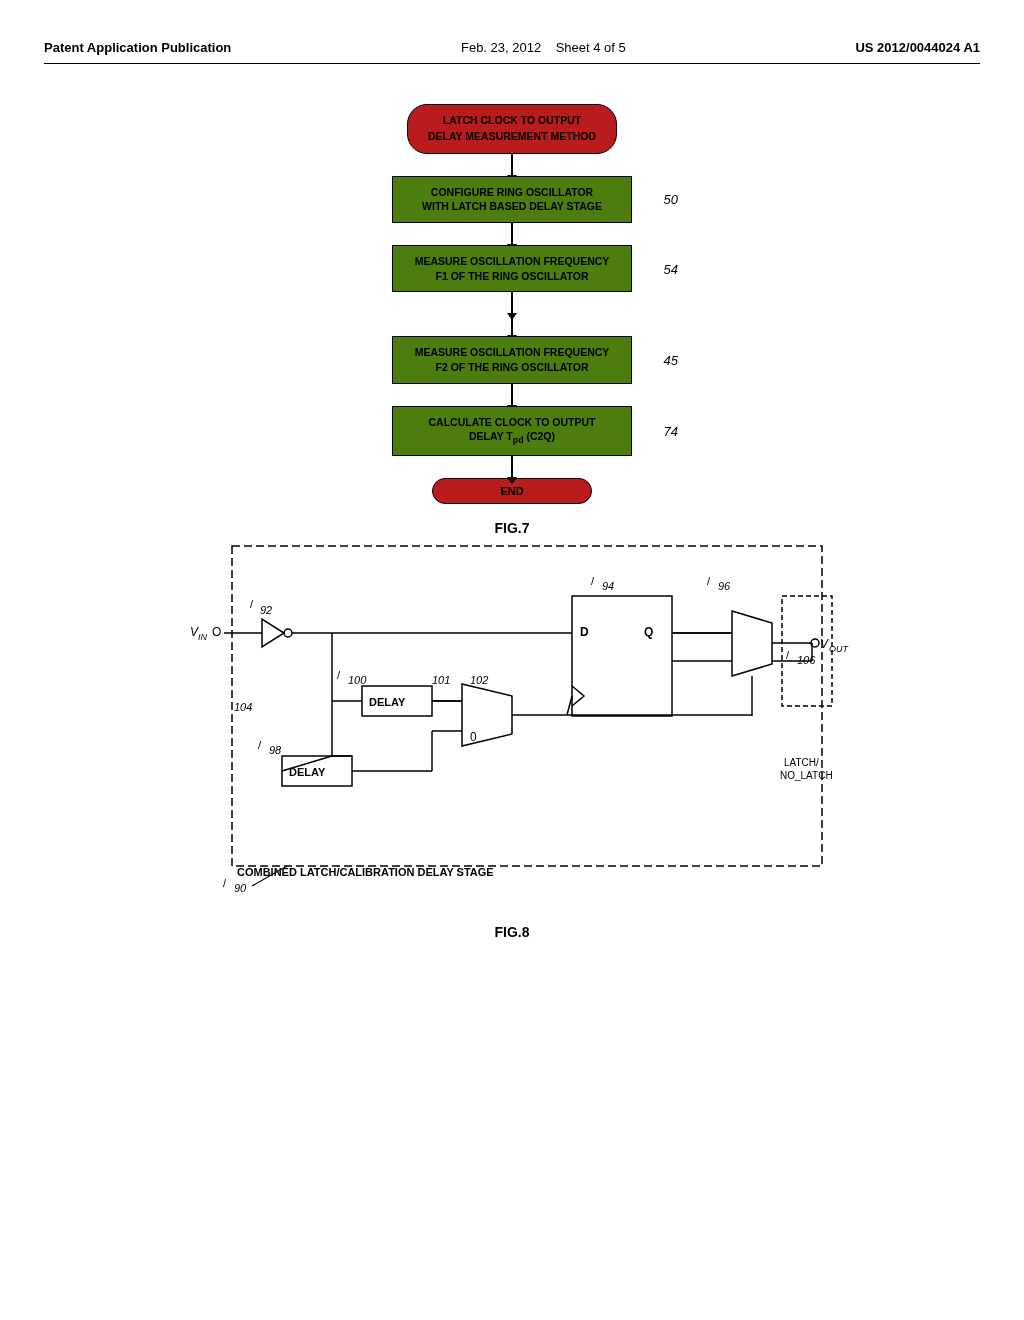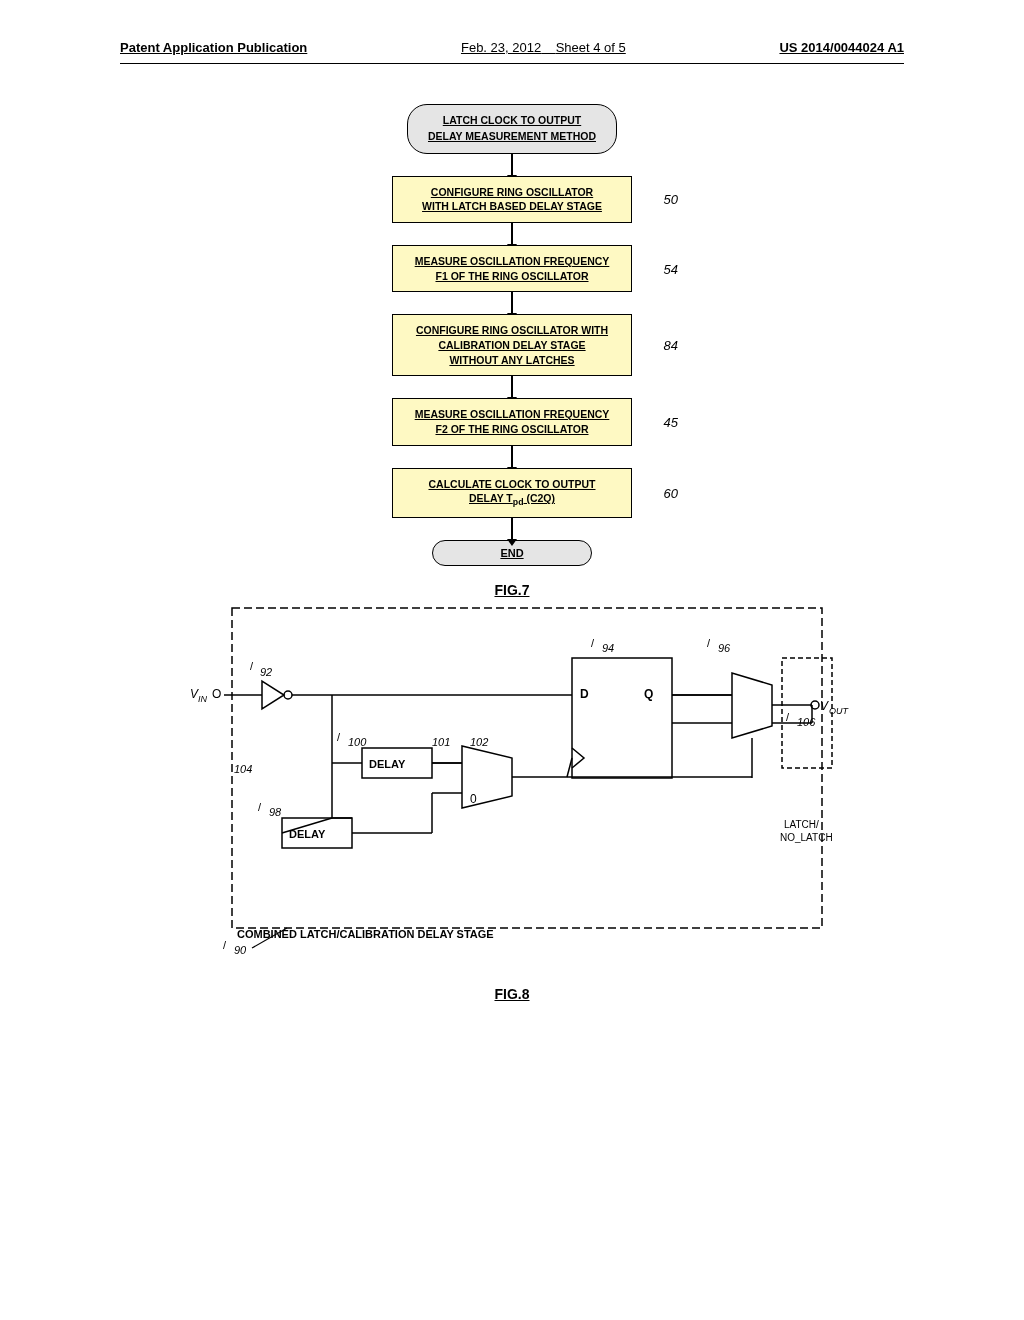--- a/index.html
+++ b/index.html
@@ -9,22 +9,21 @@
       background: #fff;
       font-family: Arial, Helvetica, sans-serif;
       font-size: 12px;
       color: #000;
       overflow: hidden;
     }
     .page {
       width: 1024px;
       height: 1264px;
       position: relative;
-      padding: 40px 120px;
-      text-decoration: underline;
+      padding: 40px 44px;
     }
     .header {
       display: flex;
       justify-content: space-between;
       align-items: center;
       border-bottom: 1px solid #000;
       padding-bottom: 8px;
       margin-bottom: 30px;
     }
     .header-left {
@@ -53,30 +52,30 @@
       margin-top: 10px;
       position: relative;
     }
     .flow-start-end {
       border: 1.5px solid #000;
       border-radius: 20px;
       padding: 6px 24px;
       text-align: center;
       font-size: 11px;
       font-weight: bold;
-      background: #e5e5e5;
+      background: #b91c1c;
       min-width: 160px;
     }
     .flow-rect {
       border: 1.5px solid #000;
       padding: 8px 16px;
       text-align: center;
       font-size: 10.5px;
       font-weight: bold;
-      background: #fef9c3;
+      background: #4d7c0f;
       min-width: 240px;
       max-width: 280px;
       line-height: 1.4;
     }
     .flow-arrow {
       width: 2px;
       height: 22px;
       background: #000;
       position: relative;
     }
@@ -134,21 +133,21 @@
 <body>
 
 <div class="page">
 
   <div class="header">
     <span class="header-left">Patent Application Publication</span>
     <span class="header-center">
       <span>Feb. 23, 2012</span>&nbsp;&nbsp;&nbsp;
       <span>Sheet 4 of 5</span>
     </span>
-    <span class="header-right">US 2014/0044024 A1</span>
+    <span class="header-right">US 2012/0044024 A1</span>
   </div>
 
   <div class="content">
 
     <div class="flowchart">
 
       <div class="flow-start-end" style="font-size:10.5px; padding:8px 20px; line-height:1.5;">
         LATCH CLOCK TO OUTPUT<br>DELAY MEASUREMENT METHOD
       </div>
 
@@ -165,43 +164,37 @@
 
       <div class="flow-step">
         <div class="flow-rect">
           MEASURE OSCILLATION FREQUENCY<br>F1 OF THE RING OSCILLATOR
         </div>
         <div class="flow-label" style="right:-46px; font-style:italic; font-size:13px;">54</div>
       </div>
 
       <div class="flow-arrow"></div>
 
-      <div class="flow-step">
-        <div class="flow-rect">
-          CONFIGURE RING OSCILLATOR WITH<br>CALIBRATION DELAY STAGE<br>WITHOUT ANY LATCHES
-        </div>
-        <div class="flow-label" style="right:-46px; font-style:italic; font-size:13px;">84</div>
-      </div>
 
       <div class="flow-arrow"></div>
 
       <div class="flow-step">
         <div class="flow-rect">
           MEASURE OSCILLATION FREQUENCY<br>F2 OF THE RING OSCILLATOR
         </div>
         <div class="flow-label" style="right:-46px; font-style:italic; font-size:13px;">45</div>
       </div>
 
       <div class="flow-arrow"></div>
 
       <div class="flow-step">
         <div class="flow-rect">
           CALCULATE CLOCK TO OUTPUT<br>DELAY T<sub>pd</sub> (C2Q)
         </div>
-        <div class="flow-label" style="right:-46px; font-style:italic; font-size:13px;">60</div>
+        <div class="flow-label" style="right:-46px; font-style:italic; font-size:13px;">74</div>
       </div>
 
       <div class="flow-arrow"></div>
 
       <div class="flow-start-end">END</div>
 
       <div class="fig-label">FIG.7</div>
     </div>
 
     <div class="circuit-section">

